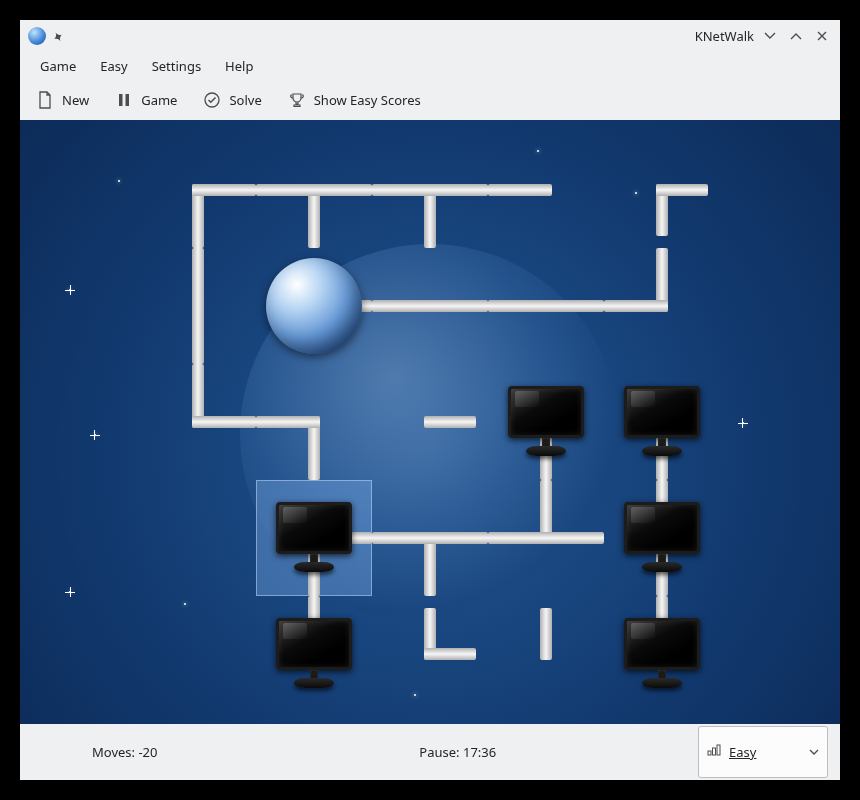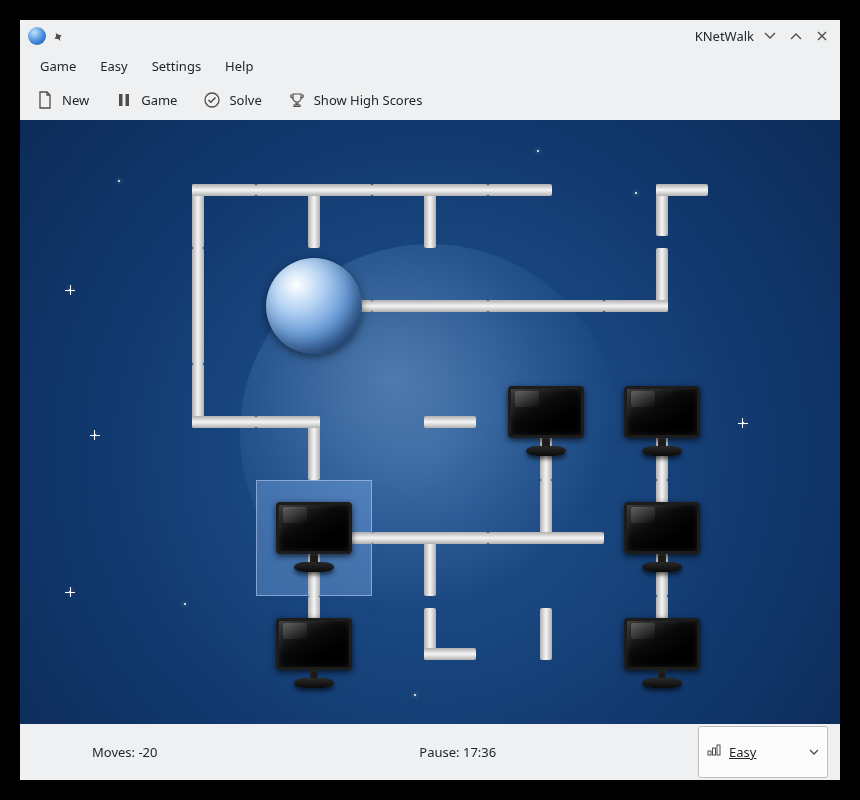--- a/index.html
+++ b/index.html
@@ -240,21 +240,21 @@
           </svg>
       </span>
       <span>Solve</span>
     </div>
     <div class="tb-btn">
       <span class="tb-icon">
         <svg width="18" height="18" viewBox="0 0 18 18">
             <path d="M5 3 h8 v4 a4 4 0 0 1 -8 0 z M4 4 h-1 a2 2 0 0 0 2 3 M14 4 h1 a2 2 0 0 1 -2 3 M8 11 h2 v2 h-2 z M6 14 h6 v1.5 h-6 z" fill="none" stroke="#4d4d4d" stroke-width="1.2"></path>
           </svg>
       </span>
-      <span>Show High Scores</span>
+      <span>Show Easy Scores</span>
     </div>
   </div>
 
   <div class="game-area">
     <div class="earth-bg"></div>
     <span class="star big" style="left:6%; top:28%"></span>
     <span class="star big" style="left:9%; top:52%"></span>
     <span class="star" style="left:12%; top:10%"></span>
     <span class="star" style="left:20%; top:80%"></span>
     <span class="star big" style="left:88%; top:50%"></span>

